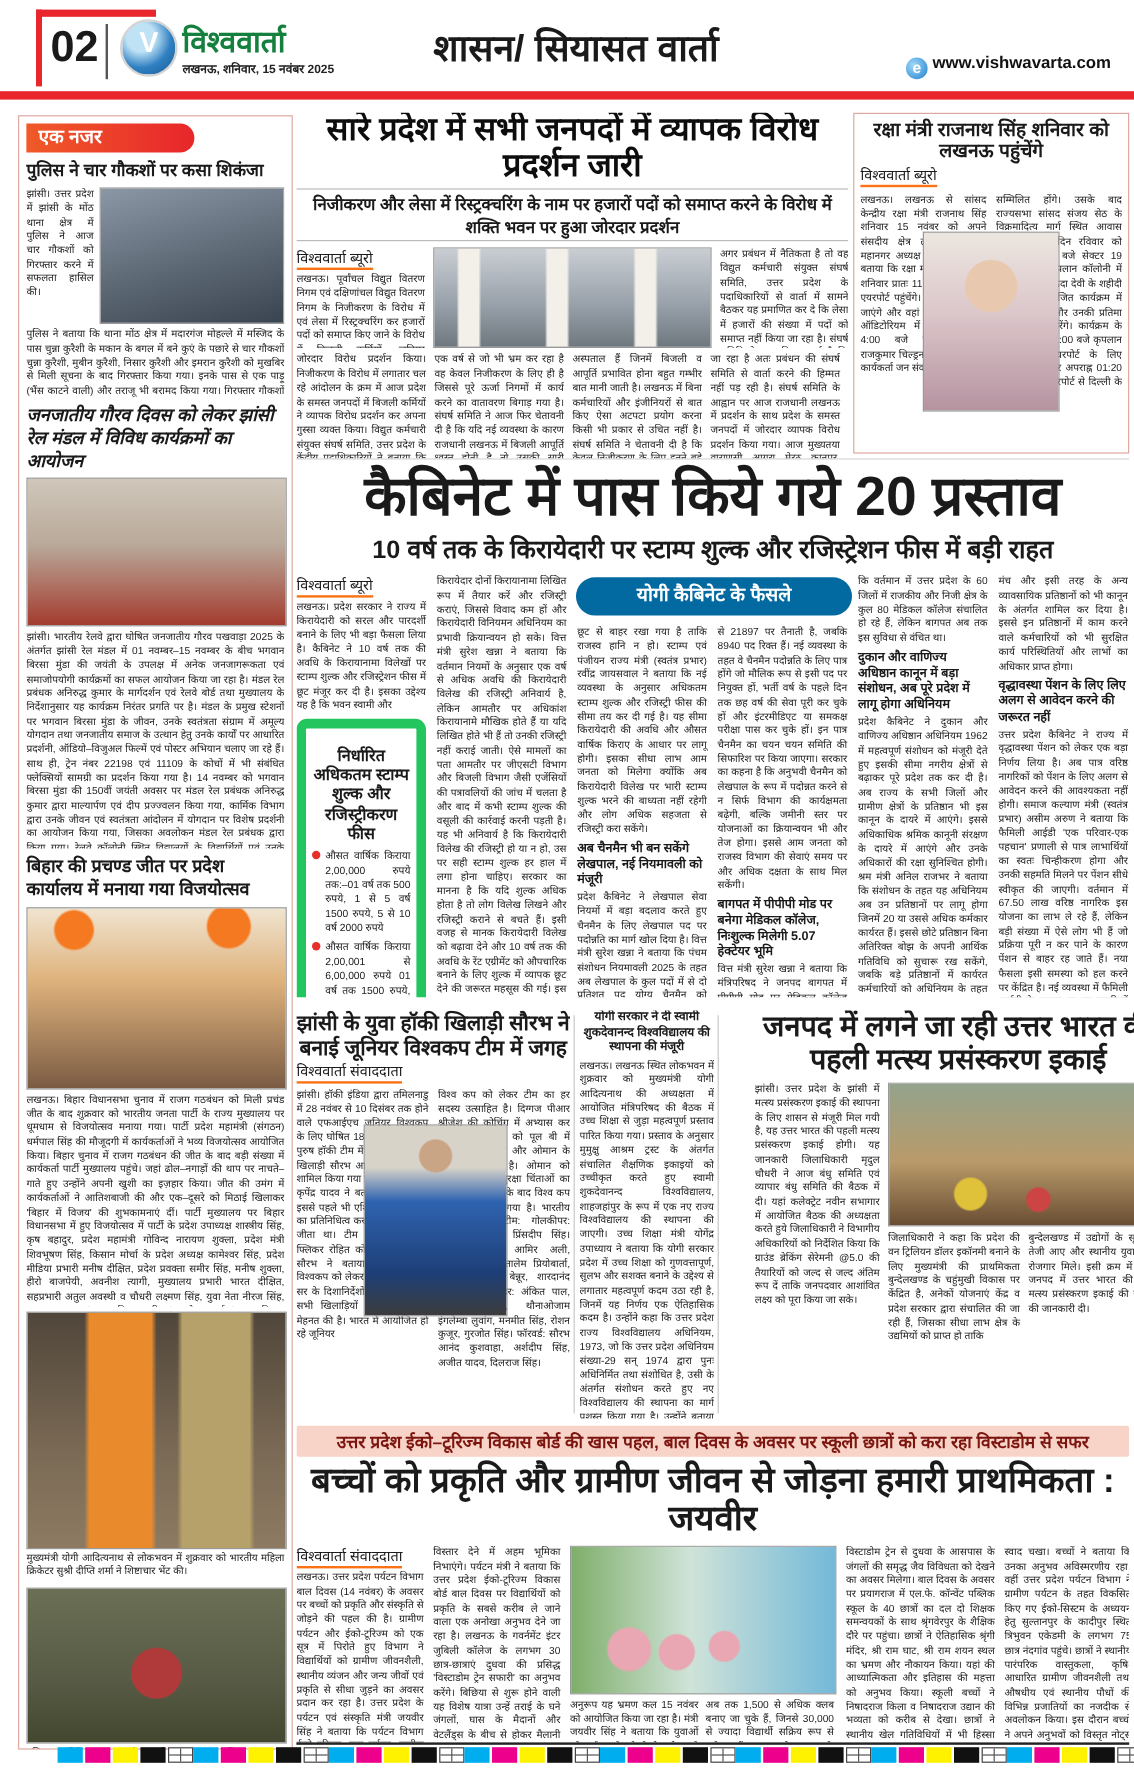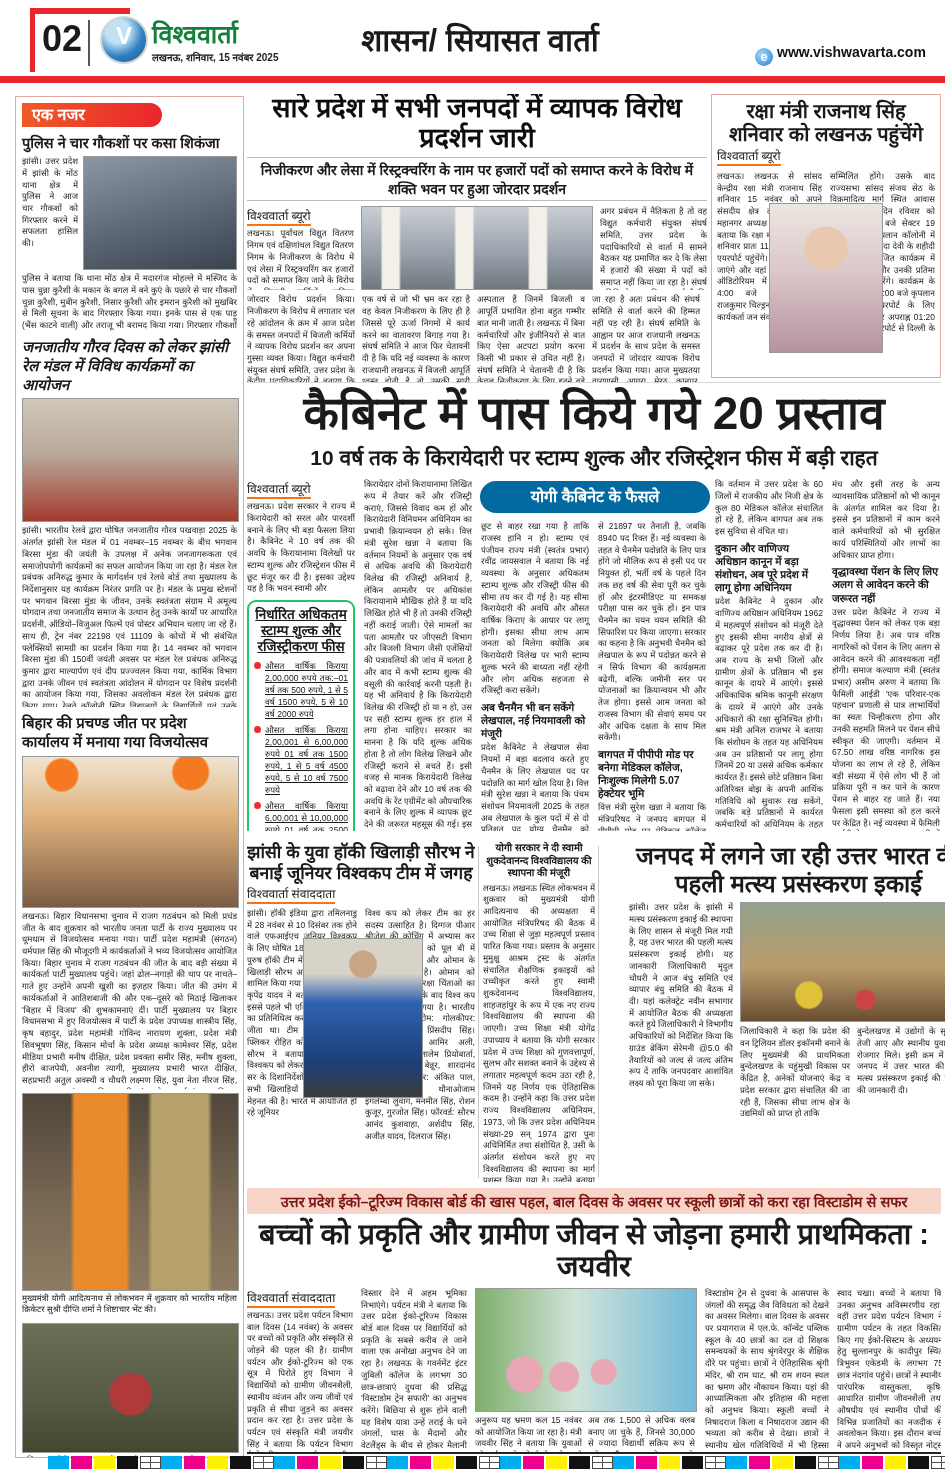--- a/index.html
+++ b/index.html
@@ -44,34 +44,34 @@
   .protest .h2{font-size:14px;text-align:center;font-weight:bold;margin-top:4px;
                border-top:1px solid #bbb;border-bottom:1px solid #bbb;padding:2px 0;}
   .prow1{display:flex;gap:7px;margin-top:5px;height:84px;overflow:hidden;}
   .prow1 .c{width:108px;}
   .prow1 .ph{width:230px;height:82px;flex:none;}
   .prow2{display:flex;gap:7px;margin-top:4px;height:162px;overflow:hidden;}
   .prow2 .c{width:108px;}
   
   .rajnath{position:absolute;left:711px;top:94px;width:230px;height:284px;border:1px solid #dfa9a2;
            padding:5px;box-sizing:border-box;overflow:hidden;}
-  .rajnath .h1{font-size:20px;text-align:center;line-height:1.15;font-weight:bold;}
+  .rajnath .h1{font-size:16px;text-align:center;line-height:1.15;font-weight:bold;}
   .rtxt{position:relative;display:flex;gap:8px;margin-top:3px;height:218px;overflow:hidden;}
   .rtxt .c{width:105px;}
   .rtxt .ph{position:absolute;left:52px;top:32px;width:112px;height:148px;background:#fff;}
   
   .cabinet{position:absolute;left:247px;top:382px;width:694px;height:456px;border-top:1px solid #d8d8d8;overflow:hidden;}
   .cab-h1{font-size:46px;font-weight:bold;text-align:center;line-height:1.05;margin-top:6px;}
   .cab-h2{font-size:21px;font-weight:bold;text-align:center;margin-top:6px;}
   .cab-body{position:relative;display:flex;gap:9px;margin-top:8px;height:352px;overflow:hidden;}
   .cab-body .c{width:108px;flex:none;}
   .badge{position:absolute;left:233px;top:2px;width:230px;height:32px;background:#0369a1;border-radius:16px;
          color:#fff;font-weight:bold;font-size:16px;text-align:center;line-height:32px;}
   .pad-badge{padding-top:42px;}
-  .feebox{border:2px solid #22c55e;border-radius:9px;padding:5px 5px;margin-top:5px;text-decoration:underline;}
+  .feebox{border:8px solid #22c55e;border-radius:9px;padding:15px 5px;margin-top:5px;}
   .feebox .ft{font-size:13.5px;font-weight:bold;text-align:center;line-height:1.2;margin-bottom:4px;}
   .fee-item{position:relative;padding-left:11px;font-size:8.6px;line-height:1.4;text-align:justify;margin-bottom:4px;}
   .fee-item .dot{position:absolute;left:0;top:2px;width:7px;height:7px;border-radius:50%;background:#e8302b;}
   .subh{font-size:10.5px;font-weight:bold;line-height:1.25;margin:4px 0 2px;}
   
   .hockey{position:absolute;left:247px;top:842px;width:228px;height:340px;overflow:hidden;}
   .hockey .h1{font-size:17.5px;font-weight:bold;text-align:center;line-height:1.2;}
   .htxt{position:relative;display:flex;gap:8px;margin-top:2px;height:276px;overflow:hidden;}
   .htxt .c{width:110px;}
   .htxt .ph{position:absolute;left:56px;top:30px;width:118px;height:158px;}

